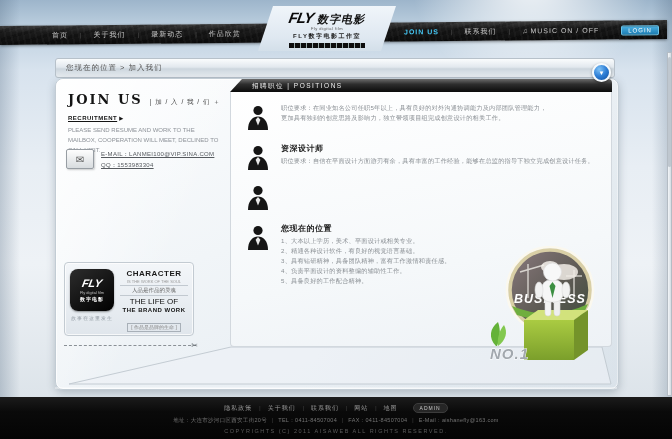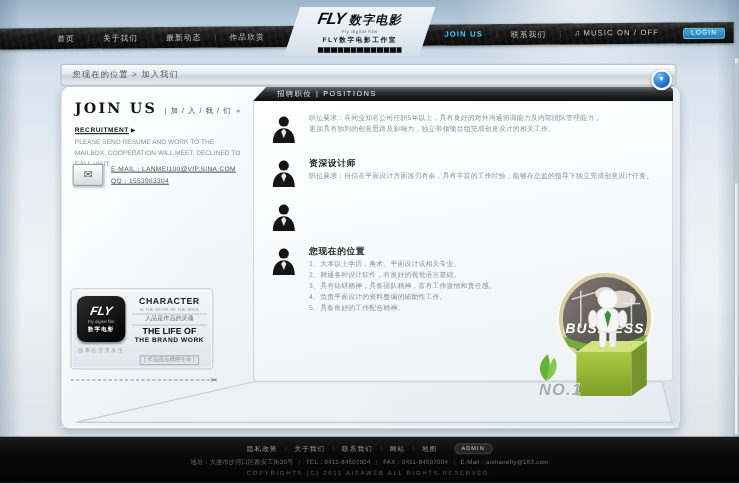--- a/index.html
+++ b/index.html
@@ -84,21 +84,21 @@
   .char-logo{width:44px;height:42px;border-radius:8px;background:linear-gradient(145deg,#2c2c2c,#000);
     display:flex;flex-direction:column;align-items:center;justify-content:center;box-shadow:0 1px 2px rgba(0,0,0,.4);}
   .char-logo .f{font-style:italic;font-weight:900;font-size:11px;color:#fff;transform:skewX(-10deg);line-height:1;}
   .char-logo .s{font-size:4px;color:#bbb;margin-top:1px;}
   .char-logo .c{font-size:5px;font-weight:bold;color:#fff;margin-top:1px;letter-spacing:1px;}
   .char-caption{font-size:5px;color:#98a0a8;margin-top:4px;letter-spacing:1px;}
   .char-text{flex:1;text-align:center;line-height:1.25;}
   .ct1{font-size:8px;font-weight:900;color:#1a1a1a;letter-spacing:.5px;}
   .ct2{font-size:4px;color:#999;}
   .ct3{font-size:5.5px;color:#666;border-top:1px solid #c2c9d0;border-bottom:1px solid #c2c9d0;padding:1px 0;margin:1px 0;}
-  .ct4{font-size:8px;font-weight:700;color:#111;}
+  .ct4{font-size:8px;font-weight:400;color:#111;}
   .ct5{font-size:6px;font-weight:900;color:#111;letter-spacing:.5px;}
   .ct6{font-size:5px;color:#888;border:1px solid #a8b0b8;display:inline-block;padding:0 3px;margin-top:1px;}
   .cutline{position:absolute;left:64px;top:345px;width:132px;border-top:1px dashed #8a9096;z-index:3;}
   .cutline .sc{position:absolute;right:-2px;top:-5px;font-size:8px;color:#6a7076;}
   
   .content{position:absolute;left:230px;top:92px;width:382px;height:255px;box-sizing:border-box;z-index:5;
     background:linear-gradient(170deg,#ffffff 0%,#f5f8fa 65%,#eef2f6 100%);
     border:1px solid #d2d8de;border-top:none;border-radius:0 0 4px 4px;padding:11px 10px 0 14px;overflow:hidden;}
   .position{display:flex;gap:10px;margin-bottom:12px;}
   .pic{width:26px;display:flex;justify-content:center;flex-shrink:0;padding-top:2px;}

